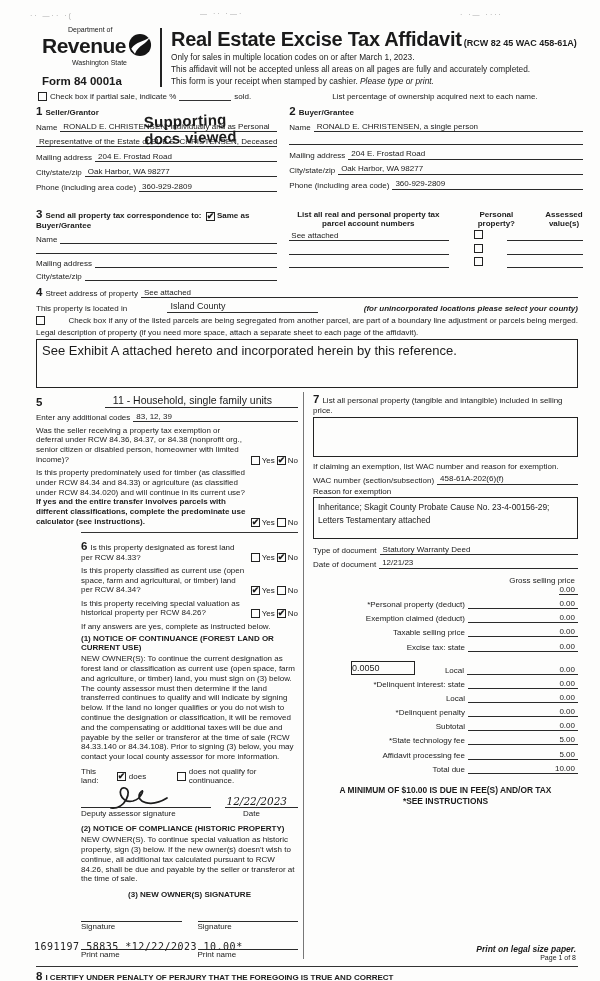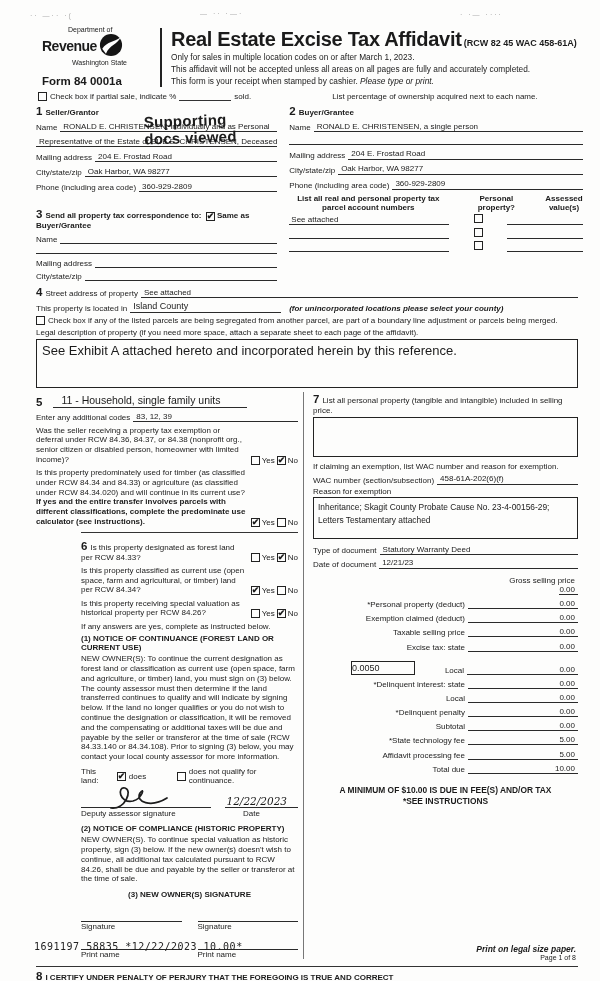--- a/index.html
+++ b/index.html
@@ -6,51 +6,51 @@
   .page{width:600px;height:981px;background:#fdfdfc;position:relative;overflow:hidden;
         font-family:"Liberation Sans",sans-serif;font-size:8px;color:#1b1b1b;margin:0 auto;}
   .content{padding:0 22px 0 36px;}
   
   .noise{position:absolute;color:#8a8a8a;font-size:7px;letter-spacing:2px;opacity:.7;}
   
   .hdr{display:flex;margin:26px 0 0 6px;}
   .hdr-left{width:112px;}
   .dept{font-size:7px;margin-left:26px;}
   .revline{display:flex;align-items:center;}
-  .rev{font-size:14px;font-weight:bold;letter-spacing:-.5px;}
+  .rev{font-size:21px;font-weight:bold;letter-spacing:-.5px;}
   .logo{margin-left:2px;}
   .wast{font-size:7px;margin-left:30px;}
   .formno{font-size:11.5px;font-weight:bold;margin-top:9px;}
   .hdr-div{border-left:2px solid #222;margin:2px 9px 0 6px;}
   .hdr-right{flex:1;padding-top:2px;}
   .title{font-size:20px;font-weight:bold;letter-spacing:-.3px;}
   .title-code{font-size:9px;font-weight:bold;}
   .note{font-size:8.3px;line-height:1.3;margin-top:1px;}
   .it{font-style:italic;}
   .bold{font-weight:bold;}
   
-  .frow{display:flex;align-items:flex-end;margin-top:4.5px;}
+  .frow{display:flex;align-items:flex-end;margin-top:4.5px;justify-content:space-between;}
   .flbl{white-space:nowrap;}
   .fval{flex:1;border-bottom:1px solid #2a2a2a;margin-left:3px;padding:0 0 .5px 3px;white-space:nowrap;}
   .cb{width:7px;height:7px;border:1px solid #222;display:inline-block;font-size:9px;line-height:7px;
       text-align:center;font-weight:bold;overflow:visible;flex:none;}
   .sec-num{font-size:11.5px;font-weight:bold;margin-right:3px;}
   .sec-head{font-weight:bold;}
   
   .partial{display:flex;align-items:flex-end;margin:5px 0 2px 2px;gap:3px;}
   .blank55{width:52px;border-bottom:1px solid #333;}
   .partial-right{margin-left:78px;}
   
   .sec-flex{display:flex;margin-top:4px;}
   .col-l{width:260px;position:relative;}
   .col-r{flex:1;padding-left:12px;}
   .stamp{position:absolute;left:108px;top:8px;transform:rotate(-2deg);font-weight:bold;
          font-size:15px;line-height:1.12;color:#1c1c1c;letter-spacing:.3px;z-index:3;}
   
-  .phead{display:flex;font-weight:bold;text-align:center;margin-top:4px;line-height:1.15;gap:20px;}
+  .phead{display:flex;font-weight:bold;text-align:center;margin-top:20px;line-height:1.15;gap:20px;}
   .ph1{width:158px;}.ph2{width:58px;}.ph3{flex:1;}
   .prow{display:flex;align-items:flex-end;height:13.5px;}
   .pacct{width:158px;border-bottom:1px solid #2a2a2a;padding-left:2px;}
   .pcbw{width:58px;text-align:center;}
   .pvalw{flex:1;border-bottom:1px solid #2a2a2a;}
   
   .legal-box{border:1.2px solid #222;height:41px;margin-top:2px;padding:3px 5px;font-size:13px;}
   
   .main2{display:flex;margin-top:4px;}
   .m2l{width:262px;padding-right:5px;border-right:1px solid #777;}

